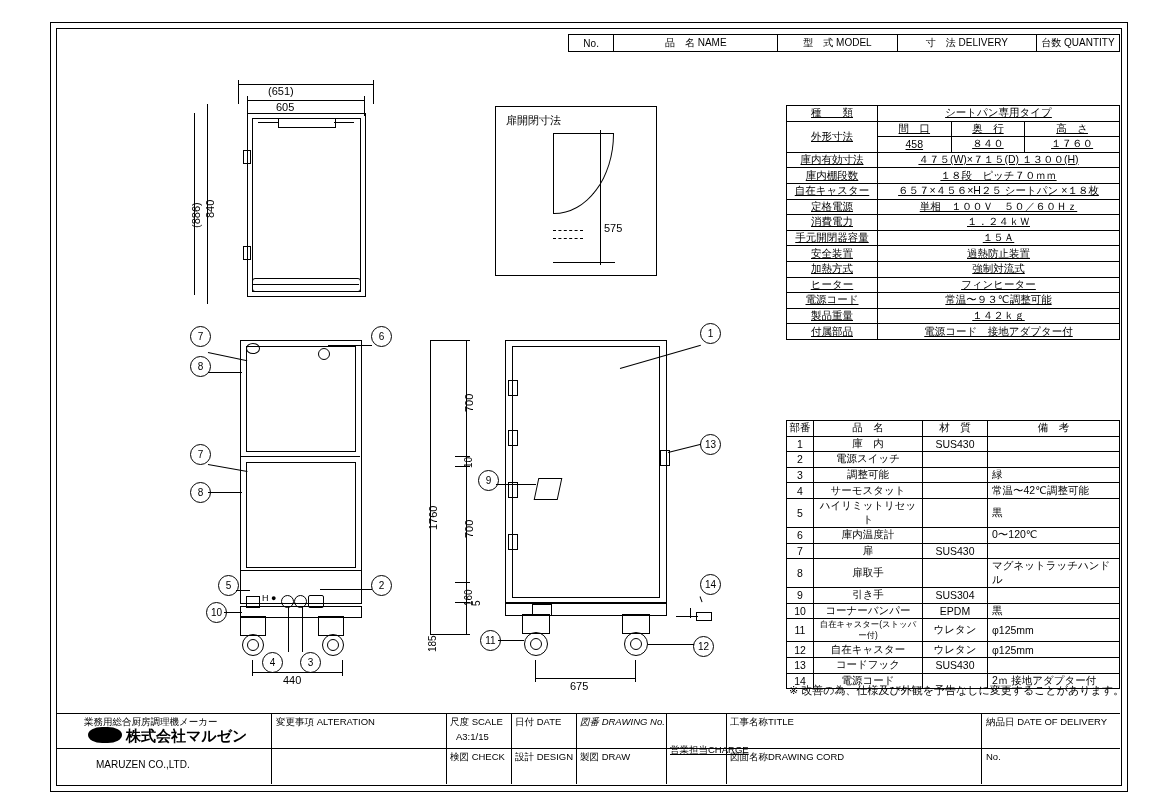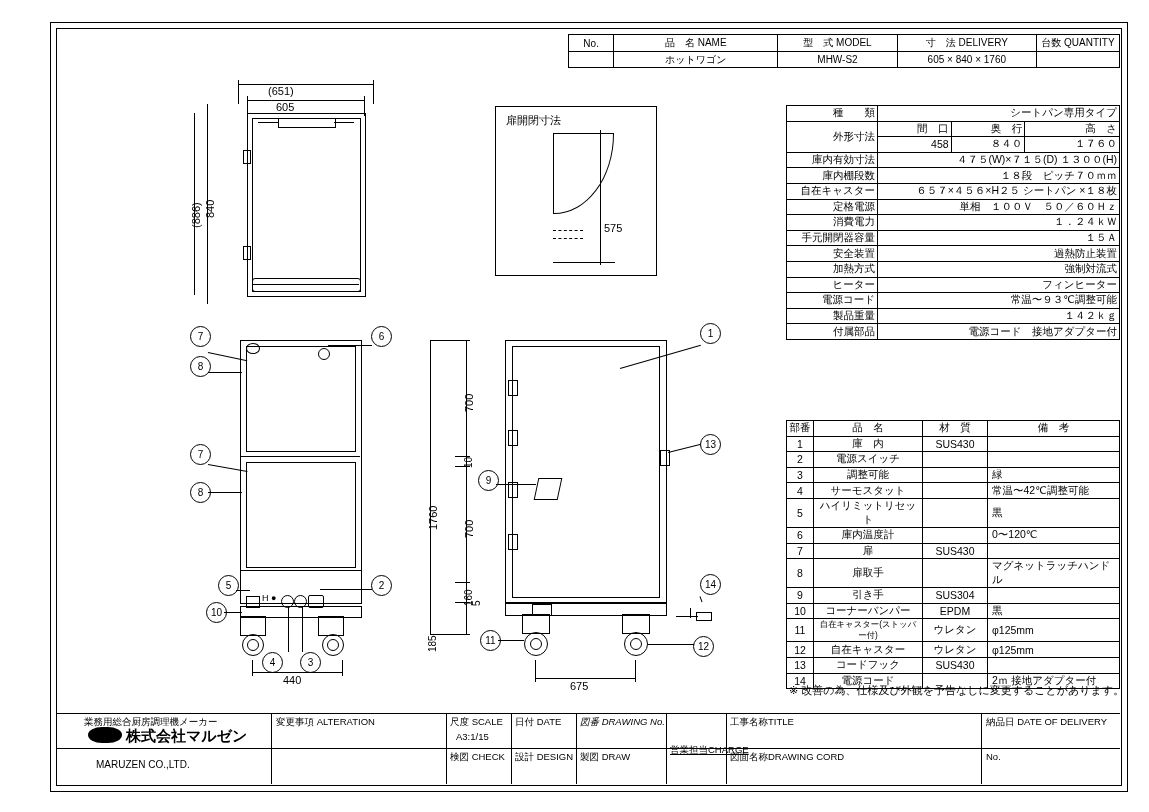--- a/index.html
+++ b/index.html
@@ -12,21 +12,21 @@
   .vl{width:1px;}
   .txt{position:absolute;white-space:nowrap;font-size:11px;line-height:1.1;}
   .ctr{text-align:center;}
   table{border-collapse:collapse;}
   
   .hdr{position:absolute;left:568px;top:34px;width:552px;font-size:10px;}
   .hdr td{border:1px solid #000;height:16px;text-align:center;padding:0 2px;}
   .hdr .r2 td{height:15px;}
   
   .spec{position:absolute;left:786px;top:105px;width:334px;font-size:10.5px;}
-  .spec td{border:1px solid #000;height:14.6px;padding:0 2px;text-align:right;}
+  .spec td{border:1px solid #000;height:14.6px;padding:0 2px;text-align:center;text-decoration:underline;}
   .spec td.lbl{width:86px;}
   
   .parts{position:absolute;left:786px;top:420px;width:334px;font-size:10.5px;}
   .parts td{border:1px solid #000;height:14.6px;padding:0 2px;text-align:center;}
   .parts td.no{width:22px;}
   .parts td.nm{width:104px;}
   .parts td.mt{width:60px;}
   .parts td.rm{text-align:left;padding-left:4px;}
   
   .title-block{position:absolute;left:56px;top:713px;width:1064px;height:71px;}
@@ -50,27 +50,20 @@
   <div class="frame"></div>
 
   <table class="hdr">
     <tbody>
         <tr>
       <td style="width:42px">No.</td>
       <td style="width:168px">品　名  NAME</td>
       <td style="width:120px">型　式  MODEL</td>
       <td style="width:140px">寸　法  DELIVERY</td>
       <td style="width:80px">台数 QUANTITY</td>
-    </tr>
-    <tr class="r2">
-      <td></td>
-      <td>ホットワゴン</td>
-      <td>MHW-S2</td>
-      <td>605 ×  840 × 1760</td>
-      <td></td>
     </tr>
   </tbody>
     </table>
 
   <table class="spec">
     <tbody>
         <tr>
       <td class="lbl">種　　類</td>
       <td colspan="3">シートパン専用タイプ</td>
     </tr>

